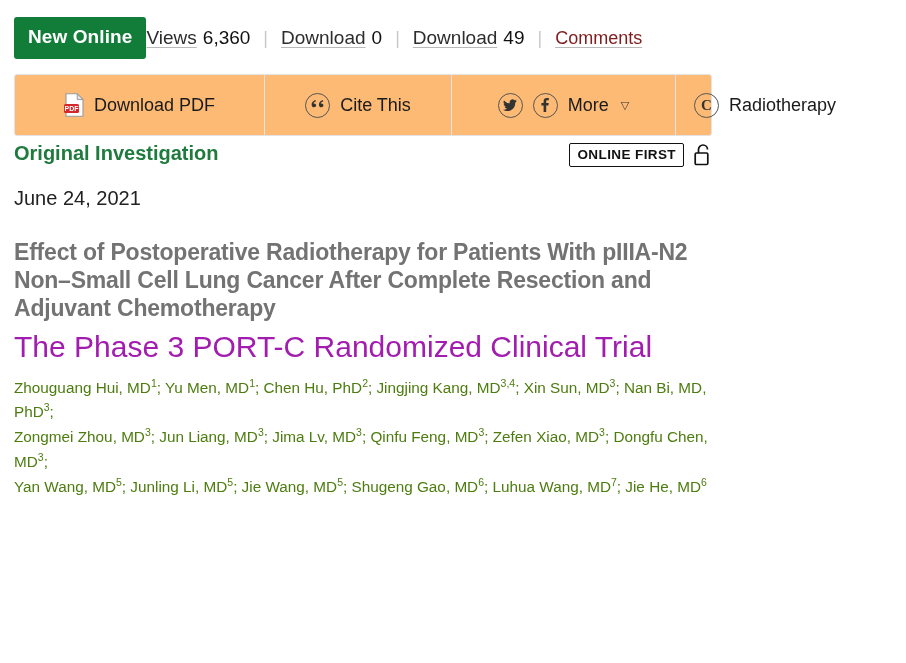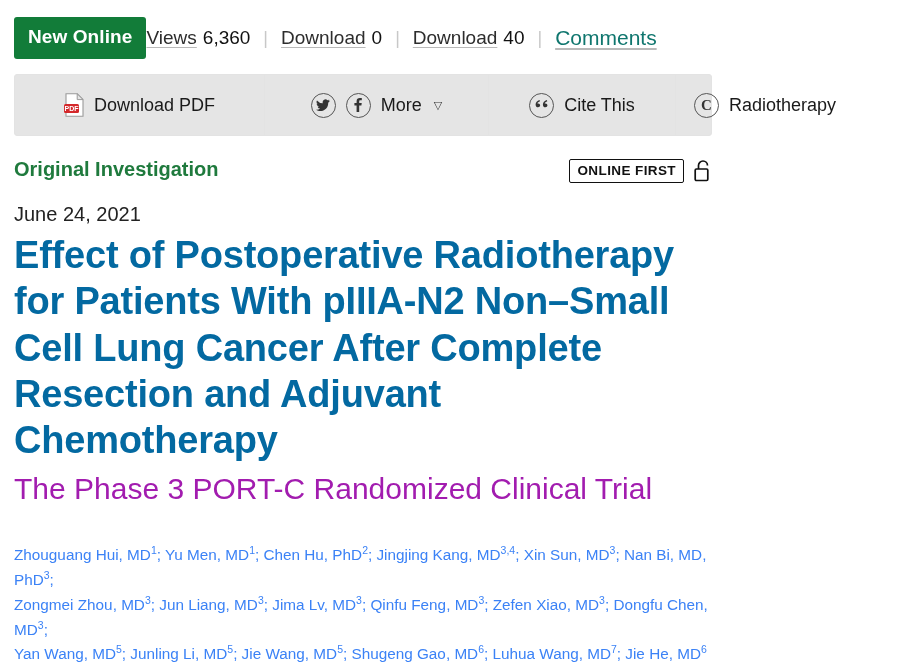--- a/index.html
+++ b/index.html
@@ -58,36 +58,36 @@
     font-weight: normal;
     color: #111;
   }
   .metric-sep {
     color: #c8c8c8;
     font-size: 18px;
     padding: 0 13px;
   }
   .metrics-bar > .metric:first-of-type { margin-left: 20px; }
   .comments-link {
-    font-size: 21px;
-    color: #0f766e;
+    font-size: 18px;
+    color: #7f1d1d;
     text-decoration-color: #b9b9b9;
     text-underline-offset: 3px;
     white-space: nowrap;
   }
 
   
   .toolbar {
     margin-top: 14px;
     border: 1px solid #e3e3e3;
     border-radius: 3px;
     height: 62px;
     display: flex;
     align-items: stretch;
-    background: #e5e5e5;
+    background: #fdba74;
   }
   .tb-cell {
     display: flex;
     align-items: center;
     justify-content: center;
     gap: 10px;
     font-size: 18px;
     color: #1a1a1a;
     border-right: 1px solid #e3e3e3;
     padding: 0 18px;
@@ -133,21 +133,21 @@
     font-size: 15px;
     font-weight: bold;
     color: #333;
     line-height: 1;
     flex: 0 0 auto;
     font-family: "Liberation Serif", serif;
   }
 
   
   .article-head {
-    margin-top: 22px;
+    margin-top: 6px;
     display: flex;
     align-items: flex-start;
     justify-content: space-between;
     gap: 19px;
   }
   .category {
     color: #1f7a3d;
     font-size: 20px;
     font-weight: bold;
   }
@@ -170,41 +170,41 @@
   .lock-icon { width: 18px; height: 24px; }
   .lock-icon svg { display:block; }
 
   .pub-date {
     margin-top: 20px;
     font-size: 20px;
     color: #222;
   }
 
   .title {
-    margin: 6px 0 0 0;
-    font-size: 38px;
+    margin: 28px 0 0 0;
+    font-size: 23px;
     line-height: 1.22;
     font-weight: bold;
     letter-spacing: -0.2px;
-    color: #0369a1;
+    color: #737373;
     max-width: 875px;
   }
   .subtitle {
     margin-top: 6px;
     font-size: 30px;
     font-weight: normal;
     line-height: 1.25;
     color: #a21caf;
   }
 
   .authors {
-    margin-top: 36px;
+    margin-top: 10px;
     font-size: 15.3px;
     line-height: 1.62;
-    color: #3b82f6;
+    color: #4d7c0f;
     max-width: 880px;
   }
   .authors sup {
     font-size: 10.5px;
     vertical-align: super;
     line-height: 0;
   }
 </style>
 </head>
 <body>
@@ -221,63 +221,63 @@
     <span class="metric-sep">|</span>
 
     <div class="metric">
       <span class="m-label">Download</span>
       <span class="m-value">0</span>
     </div>
     <span class="metric-sep">|</span>
 
     <div class="metric">
       <span class="m-label">Download</span>
-      <span class="m-value">40</span>
+      <span class="m-value">49</span>
     </div>
     <span class="metric-sep">|</span>
 
     <a class="comments-link" href="#">Comments</a>
   </div>
 
   <div class="toolbar">
 
     <div class="tb-cell tb-download">
       <span class="pdf-icon">
         <svg width="20" height="24" viewBox="0 0 20 24">
           <path d="M2 0.8h11.2L19 6.6V23.2H2z" fill="#ffffff" stroke="#9a9a9a" stroke-width="1.1"></path>
           <path d="M13.2 0.8L19 6.6h-5.8z" fill="#e6e6e6" stroke="#9a9a9a" stroke-width="1"></path>
           <rect x="0" y="11" width="15" height="9" rx="1.5" fill="#d4282b"></rect>
           <text x="7.5" y="18.3" font-size="7" font-family="Liberation Sans, sans-serif" font-weight="bold" fill="#ffffff" text-anchor="middle">PDF</text>
         </svg>
       </span>
       <span>Download PDF</span>
     </div>
 
+    <div class="tb-cell tb-cite">
+      <span class="round-icon">
+        <svg width="15" height="12" viewBox="0 0 15 12">
+          <path d="M6 2.2C4.6 2.6 3.6 3.5 3.4 4.6c.2-.1.5-.15.8-.15 1.1 0 1.95.8 1.95 1.9 0 1.15-.9 2-2.05 2C2.7 8.35 1.6 7.2 1.6 5.4c0-2.1 1.6-3.8 3.9-4.4zM13.3 2.2c-1.4.4-2.4 1.3-2.6 2.4.2-.1.5-.15.8-.15 1.1 0 1.95.8 1.95 1.9 0 1.15-.9 2-2.05 2C10 8.35 8.9 7.2 8.9 5.4c0-2.1 1.6-3.8 3.9-4.4z" fill="#333"></path>
+        </svg>
+      </span>
+      <span>Cite This</span>
+    </div>
+
     <div class="tb-cell tb-share">
       <span class="round-icon">
         <svg width="14" height="12" viewBox="0 0 14 12">
           <path d="M13.6 1.6c-.5.23-1.04.38-1.6.45.58-.35 1.02-.9 1.23-1.55-.54.32-1.14.55-1.78.68A2.8 2.8 0 0 0 6.7 3.73c0 .22.02.43.07.63A7.95 7.95 0 0 1 1 1.43a2.8 2.8 0 0 0 .87 3.74c-.46-.01-.9-.14-1.27-.35v.04a2.8 2.8 0 0 0 2.25 2.74 2.8 2.8 0 0 1-1.27.05 2.8 2.8 0 0 0 2.62 1.94A5.6 5.6 0 0 1 0 10.77a7.93 7.93 0 0 0 12.2-7.04c.55-.4 1.02-.89 1.4-1.45z" fill="#333"></path>
         </svg>
       </span>
       <span class="round-icon">
         <svg width="8" height="14" viewBox="0 0 8 14">
           <path d="M5.2 14V7.6h2.2l.33-2.6H5.2V3.4c0-.74.2-1.25 1.27-1.25H7.8V.1C7.53.06 6.73 0 5.8 0 3.92 0 2.6 1.15 2.6 3.26V5H.4v2.6h2.2V14z" fill="#333"></path>
         </svg>
       </span>
       <span>More</span>
       <span class="caret-down">▽</span>
-    </div>
-
-    <div class="tb-cell tb-cite">
-      <span class="round-icon">
-        <svg width="15" height="12" viewBox="0 0 15 12">
-          <path d="M6 2.2C4.6 2.6 3.6 3.5 3.4 4.6c.2-.1.5-.15.8-.15 1.1 0 1.95.8 1.95 1.9 0 1.15-.9 2-2.05 2C2.7 8.35 1.6 7.2 1.6 5.4c0-2.1 1.6-3.8 3.9-4.4zM13.3 2.2c-1.4.4-2.4 1.3-2.6 2.4.2-.1.5-.15.8-.15 1.1 0 1.95.8 1.95 1.9 0 1.15-.9 2-2.05 2C10 8.35 8.9 7.2 8.9 5.4c0-2.1 1.6-3.8 3.9-4.4z" fill="#333"></path>
-        </svg>
-      </span>
-      <span>Cite This</span>
     </div>
 
     <div class="tb-cell tb-perm">
       <span class="sq-icon">C</span>
       <span>Radiotherapy</span>
     </div>
 
   </div>
 
   <div class="article-head">

